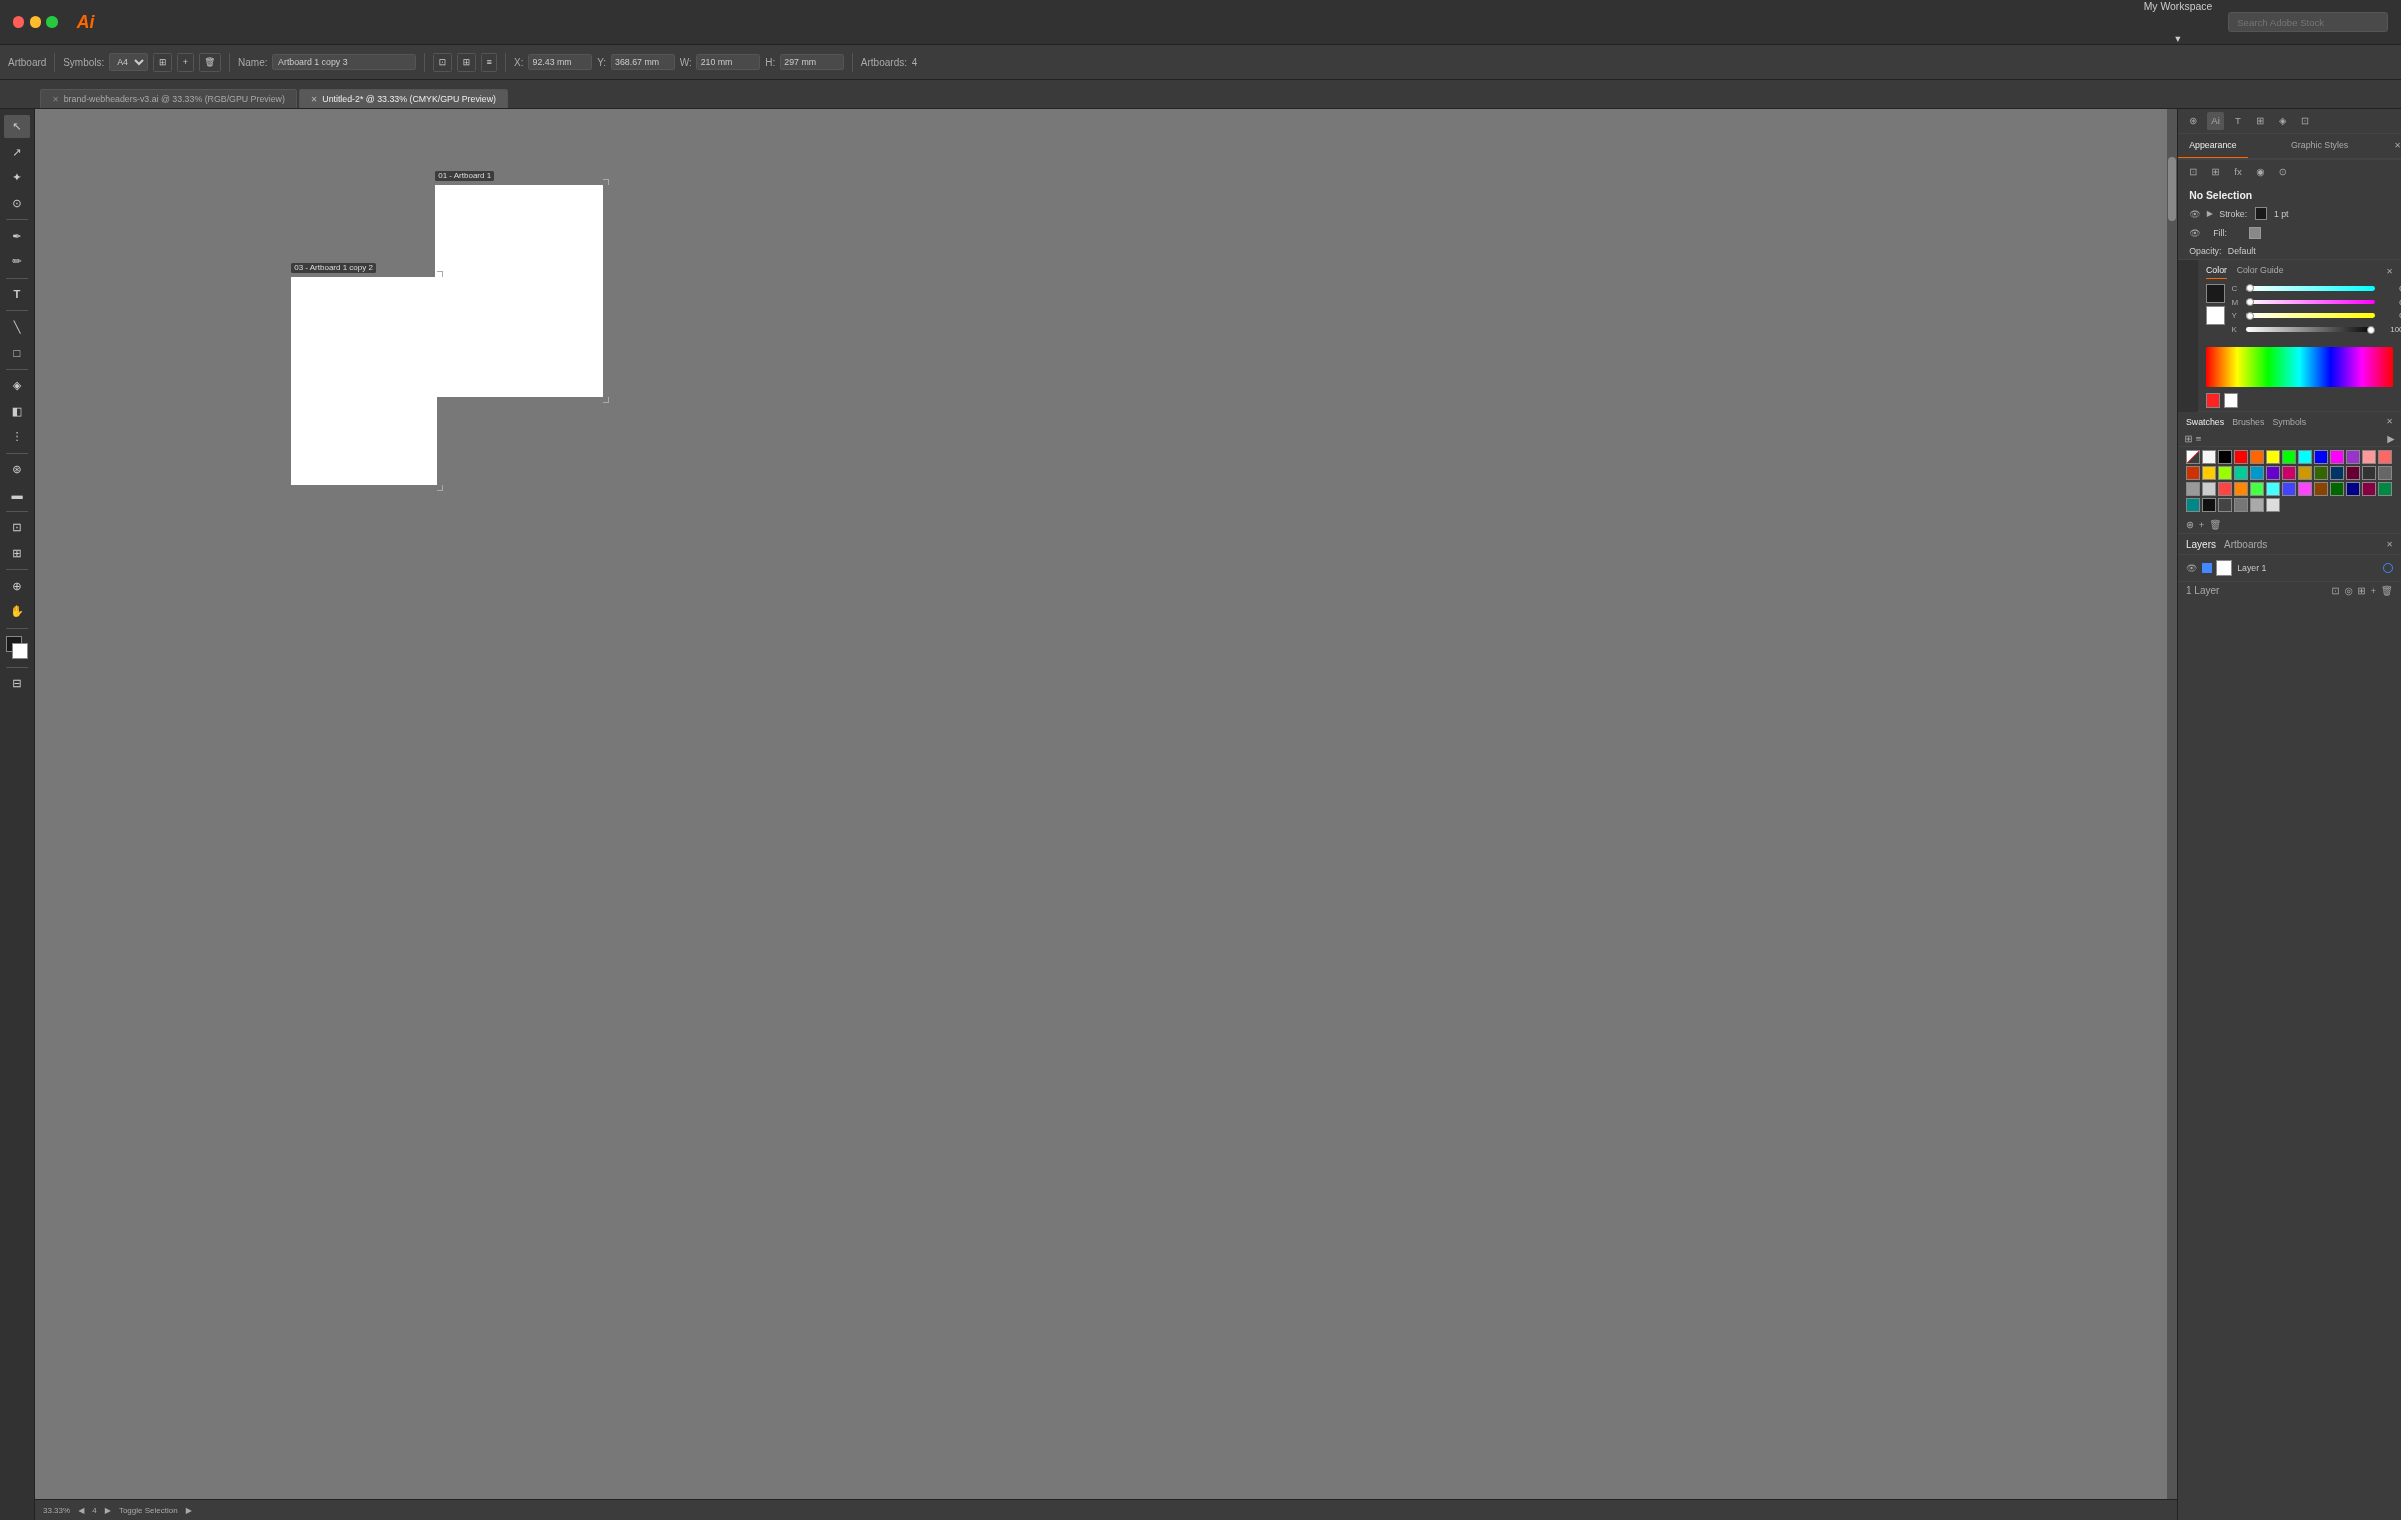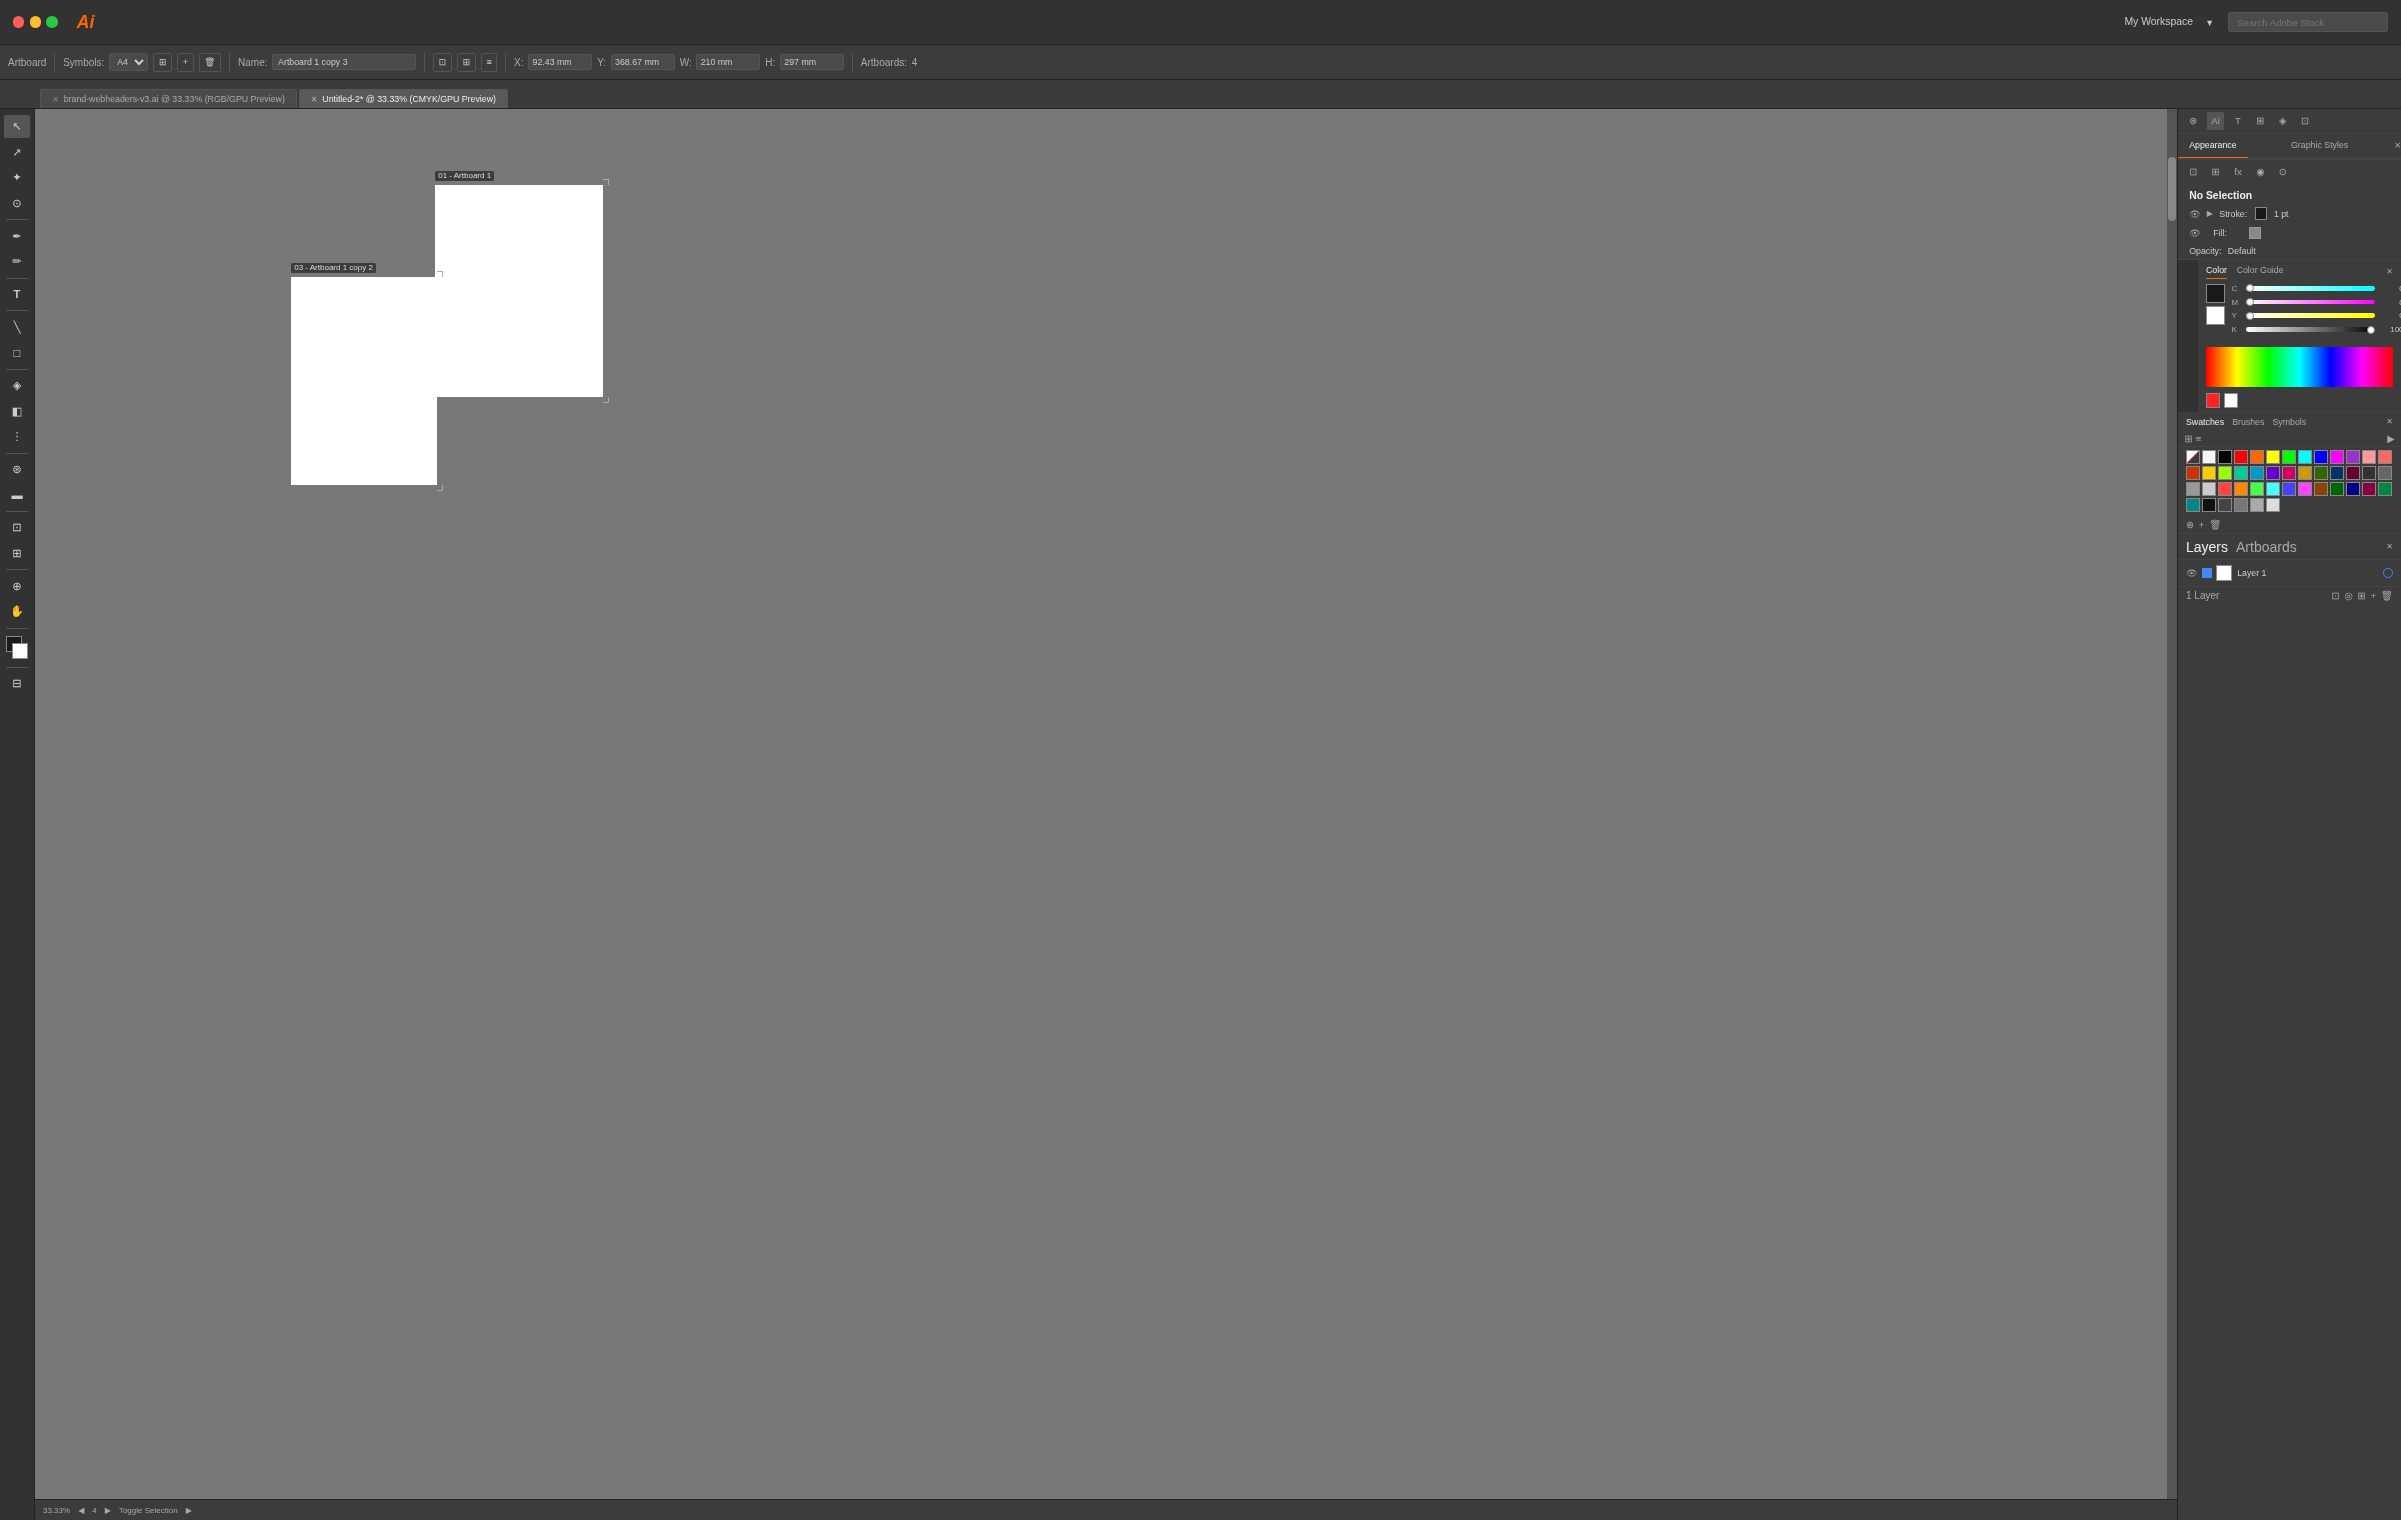--- a/index.html
+++ b/index.html
@@ -21,21 +21,23 @@
     .tl-maximize { background: #27c93f; }
     .app-icon { color: #ff6600; font-size: 17.6px; font-weight: bold; margin-left: 6.4px; margin-right: auto; font-style: italic; }
     .title-bar-right { display: flex; align-items: center; gap: 16px; }
     .workspace-btn {
       background: transparent;
       border: none;
       color: #ccc;
       font-size: 10.4px;
       cursor: pointer;
       display: flex;
-      gap: 14px;
+      align-items: center;
+      gap: 20px;
+      flex-direction: column;
     }
     .search-box {
       background: #4a4a4a;
       border: 0.8px solid #555;
       border-radius: 2.4px;
       color: #ccc;
       font-size: 9.6px;
       padding: 3.2px 8px;
       width: 160px;
       outline: none;
@@ -341,21 +343,21 @@
       background: #3c3c3c;
       flex: 1;
     }
     .layers-header {
       display: flex;
       align-items: center;
       padding: 4.8px 8px;
       gap: 8px;
       border-bottom: 0.8px solid #444;
     }
-    .layers-tab { font-size: 14px; cursor: pointer; }
+    .layers-tab { font-size: 10px; cursor: pointer; }
     .layers-tab.active { color: #eee; }
     .layers-tab.inactive { color: #aaa; }
     .layer-row {
       display: flex;
       align-items: center;
       padding: 4.8px 8px;
       gap: 4.8px;
       cursor: pointer;
       background: #3c3c3c;
     }

